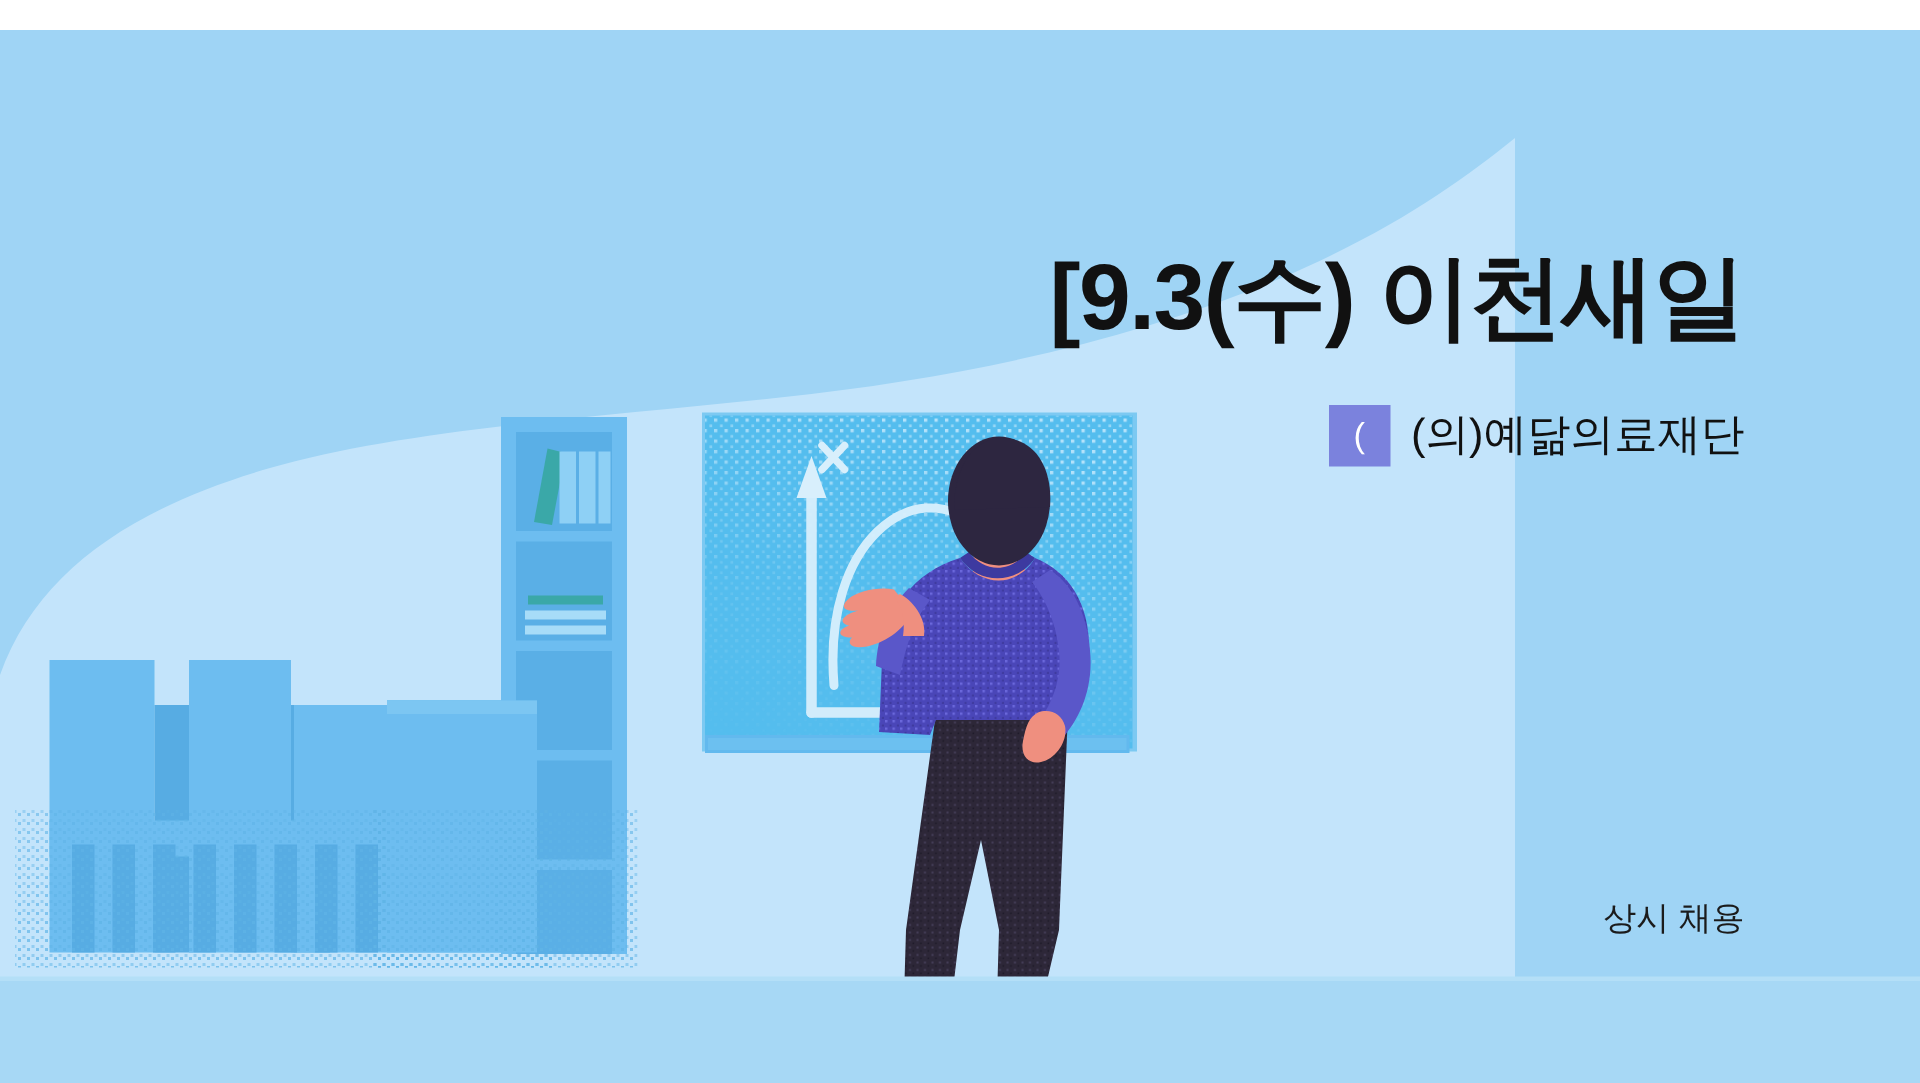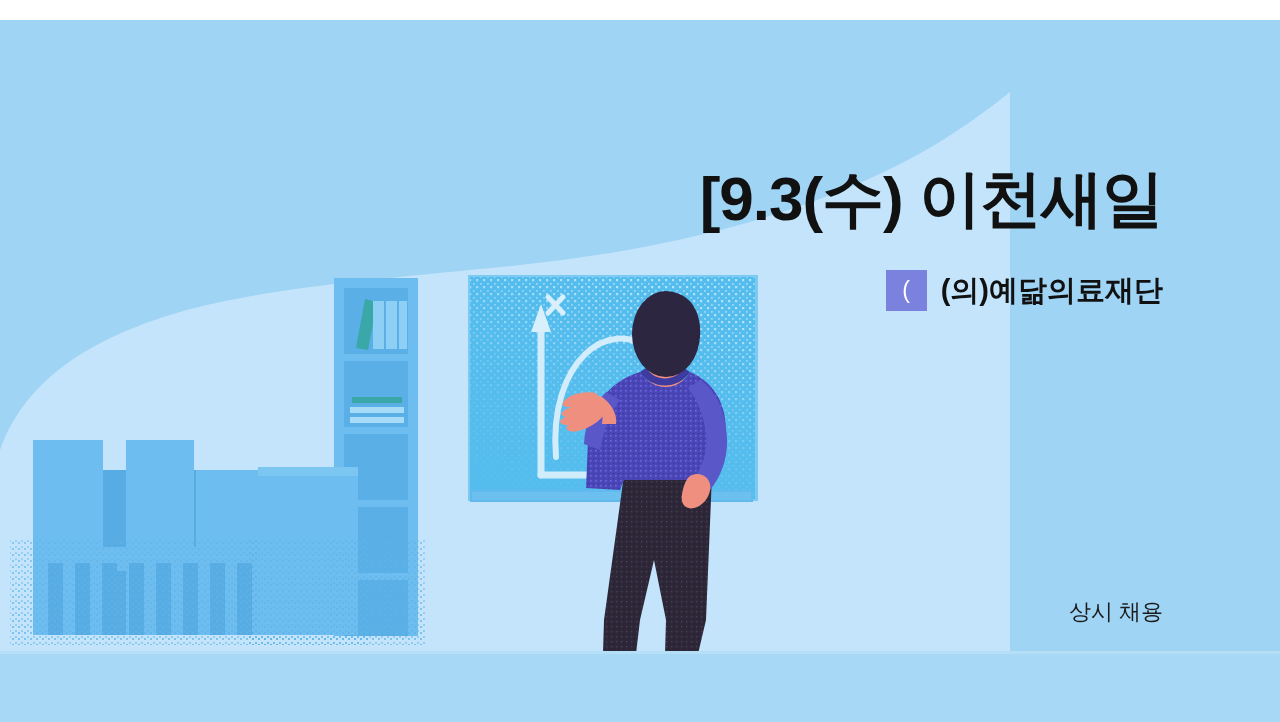--- a/index.html
+++ b/index.html
@@ -71,21 +71,21 @@
     font-size: 23px;
     line-height: 41px;
     text-align: center;
     font-weight: 400;
     flex: 0 0 auto;
     overflow: hidden;
   }
   .company-name {
     font-size: 29px;
     line-height: 41px;
-    font-weight: 700;
+    font-weight: 400;
     color: #111111;
     white-space: nowrap;
   }
 
   .hiring-status {
     position: absolute;
     right: 117px;
     top: 578px;
     font-size: 22px;
     line-height: 28px;

